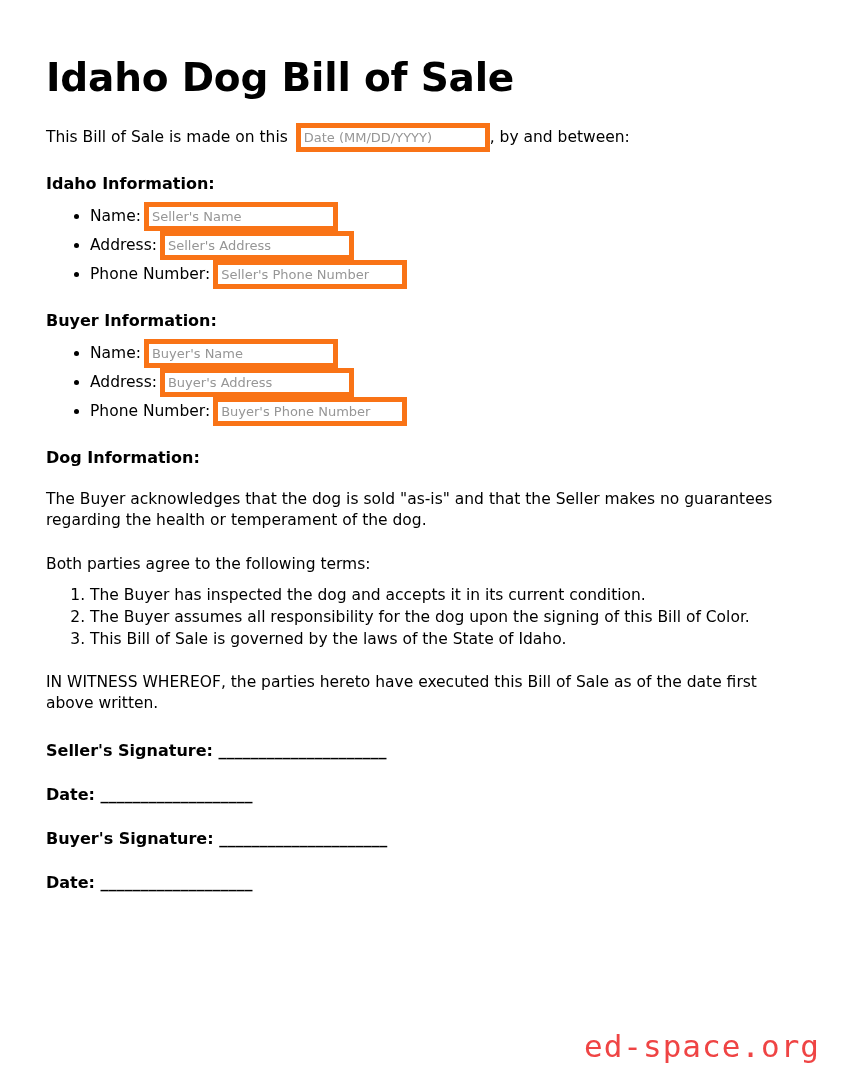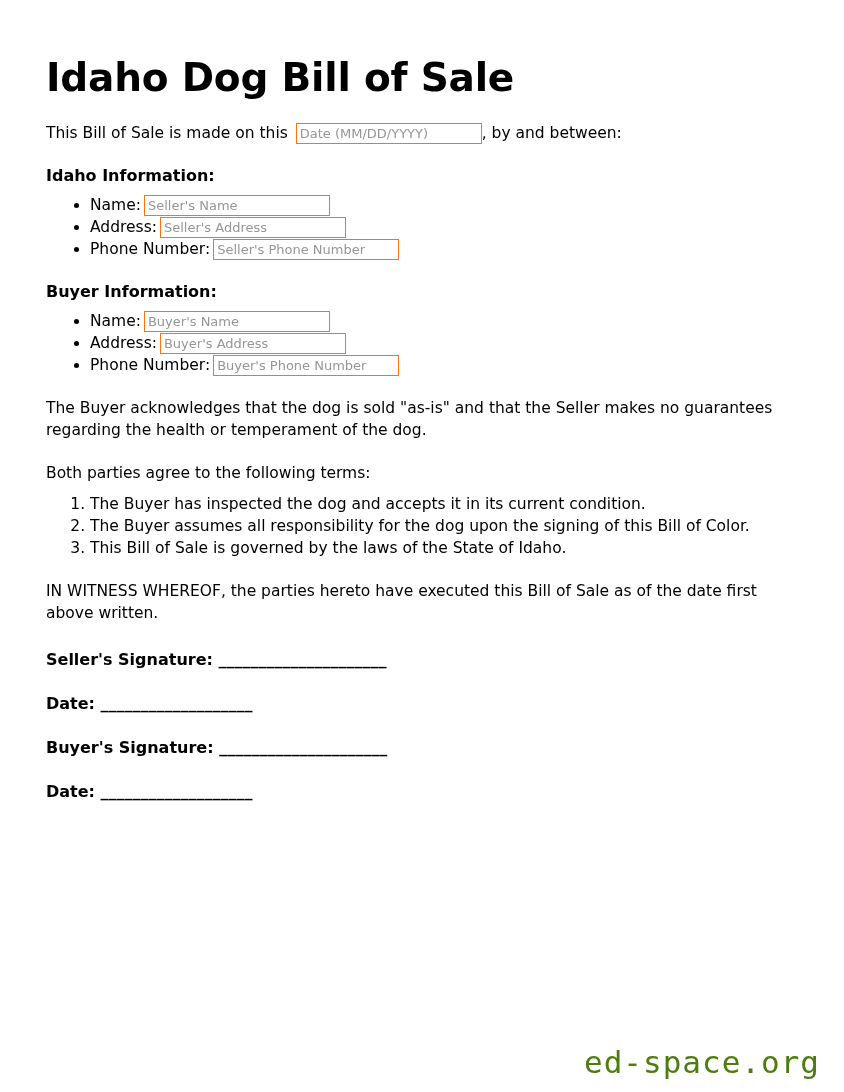--- a/index.html
+++ b/index.html
@@ -57,21 +57,21 @@
     padding-left: 44px;
   }
   ol.terms > li {
     font-size: 15.5px;
     line-height: 1.42;
   }
   input.txt {
     font-family: "DejaVu Sans", "Liberation Sans", sans-serif;
     font-size: 13px;
     color: #000000;
-    border: 1px solid #f97316;
+    border: 5px solid #f97316;
     background: #ffffff;
     padding: 1px 3px;
     margin: 0 0 0 3px;
     height: 17px;
     line-height: 17px;
     vertical-align: baseline;
     box-sizing: content-box;
     outline: none;
   }
   input.txt::placeholder {
@@ -91,24 +91,24 @@
     white-space: nowrap;
   }
   .sig-row:first-child { margin-top: 0; }
   .sig-line {
     font-weight: bold;
     letter-spacing: 0px;
   }
   .watermark {
     position: absolute;
     right: 24px;
-    bottom: 12px;
+    bottom: 28px;
     font-family: "DejaVu Sans Mono", "Liberation Mono", monospace;
     font-size: 31px;
-    color: #4d7c0f;
+    color: #ef4444;
     letter-spacing: 1px;
     white-space: nowrap;
   }
 </style>
 </head>
 <body>
 
 <div class="page">
 
   <h1 class="doc-title">Idaho Dog Bill of Sale</h1>
@@ -122,20 +122,21 @@
     <li><span>Phone Number:</span><input class="txt w-field" type="text" placeholder="Seller's Phone Number" style=""></li>
   </ul>
 
   <h2 class="section">Buyer Information:</h2>
   <ul class="fields">
     <li><span>Name:</span><input class="txt w-field" type="text" placeholder="Buyer's Name" style=""></li>
     <li><span>Address:</span><input class="txt w-field" type="text" placeholder="Buyer's Address" style=""></li>
     <li><span>Phone Number:</span><input class="txt w-field" type="text" placeholder="Buyer's Phone Number" style=""></li>
   </ul>
 
+  <h2 class="section">Dog Information:</h2>
 
 
   <p class="para">The Buyer acknowledges that the dog is sold "as-is" and that the Seller makes no guarantees regarding the health or temperament of the dog.</p>
 
   <p class="para">Both parties agree to the following terms:</p>
 
   <ol class="terms">
     <li>The Buyer has inspected the dog and accepts it in its current condition.</li>
     <li>The Buyer assumes all responsibility for the dog upon the signing of this Bill of Color.</li>
     <li>This Bill of Sale is governed by the laws of the State of Idaho.</li>

